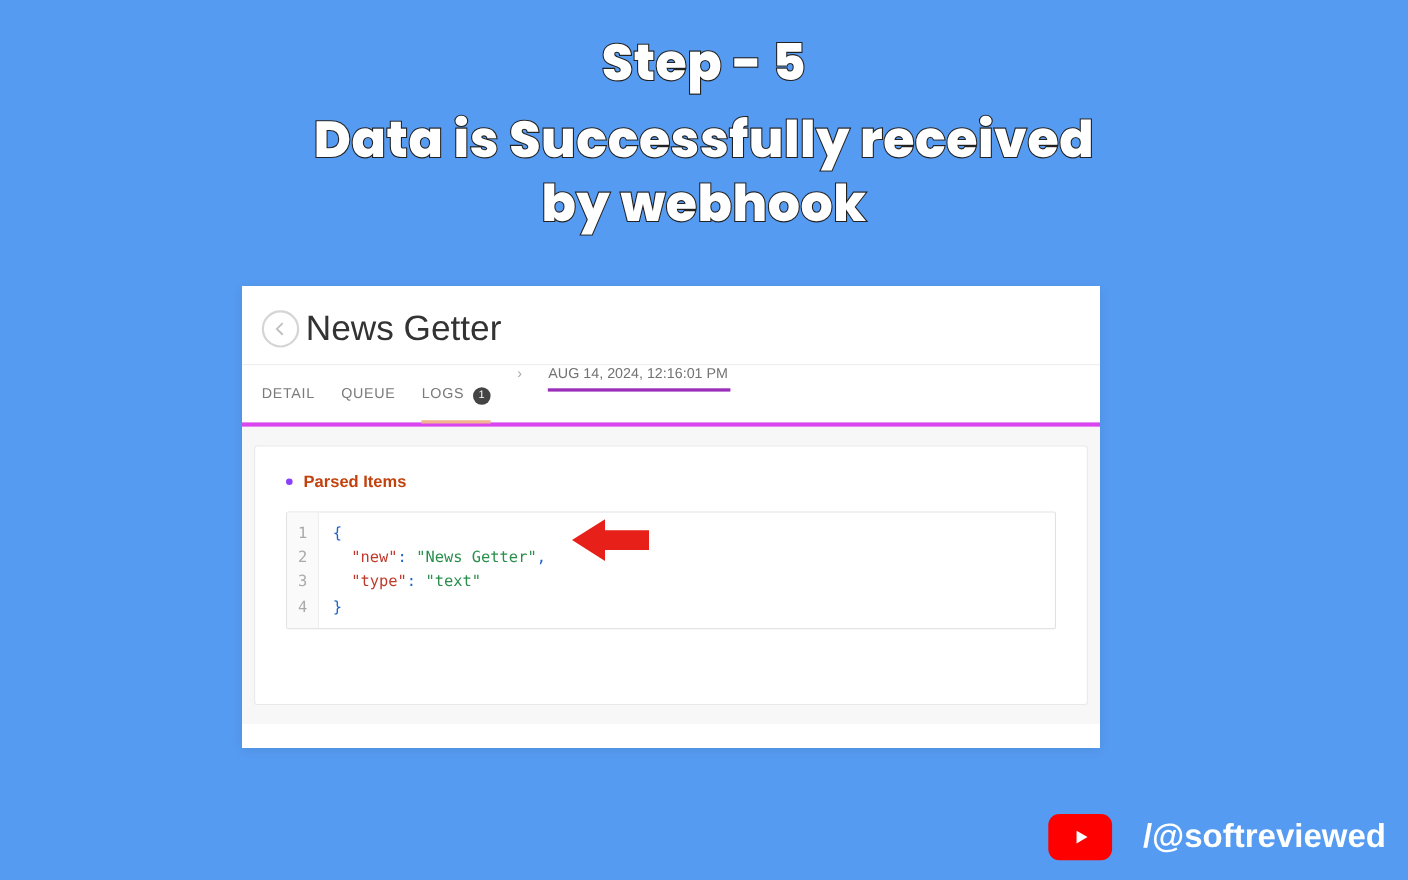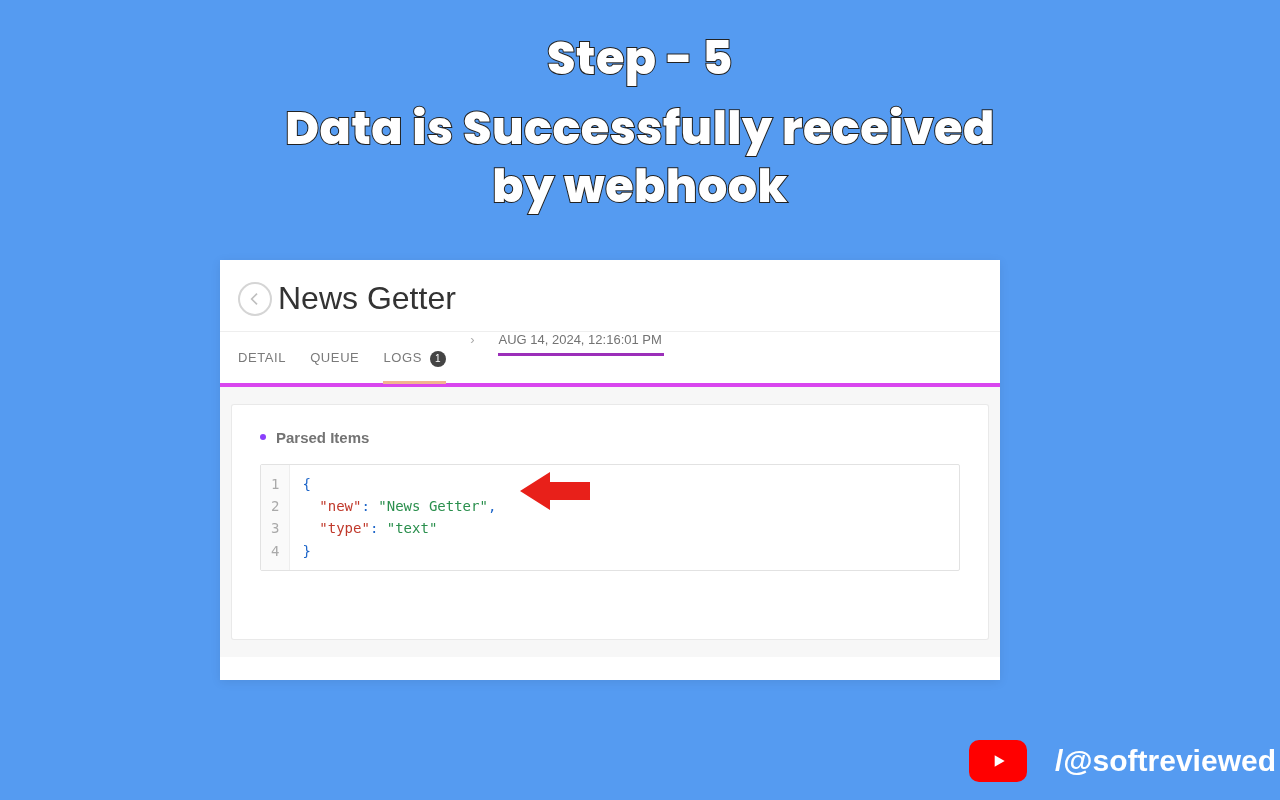--- a/index.html
+++ b/index.html
@@ -57,41 +57,41 @@
     .breadcrumb-ts::after {
       content: ""; position: absolute; left: 0; right: -2px; bottom: 7px; height: 3px; background: #9b2fb9;
     }
 
     .body-area { padding: 18px 12px; background: #f7f7f7; height: calc(100% - 150px); }
     .card {
       background: #fff; border-radius: 2px;
       box-shadow: 0 0 0 1px #e9e9e9; padding: 24px 28px; height: 100%;
     }
     .section-h {
-      display: flex; align-items: center; gap: 10px; font-weight: 700; color: #737373; font-size: 15px;
+      display: flex; align-items: center; gap: 10px; font-weight: 700; color: #c2410c; font-size: 15px;
     }
     .bullet { width: 6px; height: 6px; background: #8a3ffc; border-radius: 50%; display: inline-block; }
     .code-block {
       margin-top: 18px; border: 1px solid #e2e2e2; border-radius: 2px;
       font-family: Consolas, Menlo, Monaco, monospace; font-size: 14px;
       display: flex;
     }
     .gutter {
       background: #fafafa; color: #aaa; text-align: right; padding: 8px 10px;
       border-right: 1px solid #eee; user-select: none; line-height: 1.6;
     }
     .code { padding: 8px 12px; line-height: 1.6; white-space: pre; }
     .punct { color: #1e66c9; }
     .key { color: #c0392b; }
     .str { color: #2a8f4d; }
 
     .arrow-overlay { position: absolute; left: 520px; top: 468px; width: 70px; height: 46px; }
 
     .yt-badge {
-      position: absolute; right: 4px; bottom: 18px;
+      position: absolute; right: 20px; bottom: 18px;
       display: flex; align-items: center; gap: 28px;
       color: #fff; font-size: 30px; font-weight: 600; font-family: 'Arial', sans-serif;
     }
     .yt-icon { width: 58px; height: 42px; background: #ff0000; border-radius: 10px; display: flex; align-items: center; justify-content: center; }
     .yt-icon svg { width: 20px; height: 20px; }
   </style>
 </head>
 <body>
 
 <div class="overlay-title" id="step-title">Step - 5</div>

